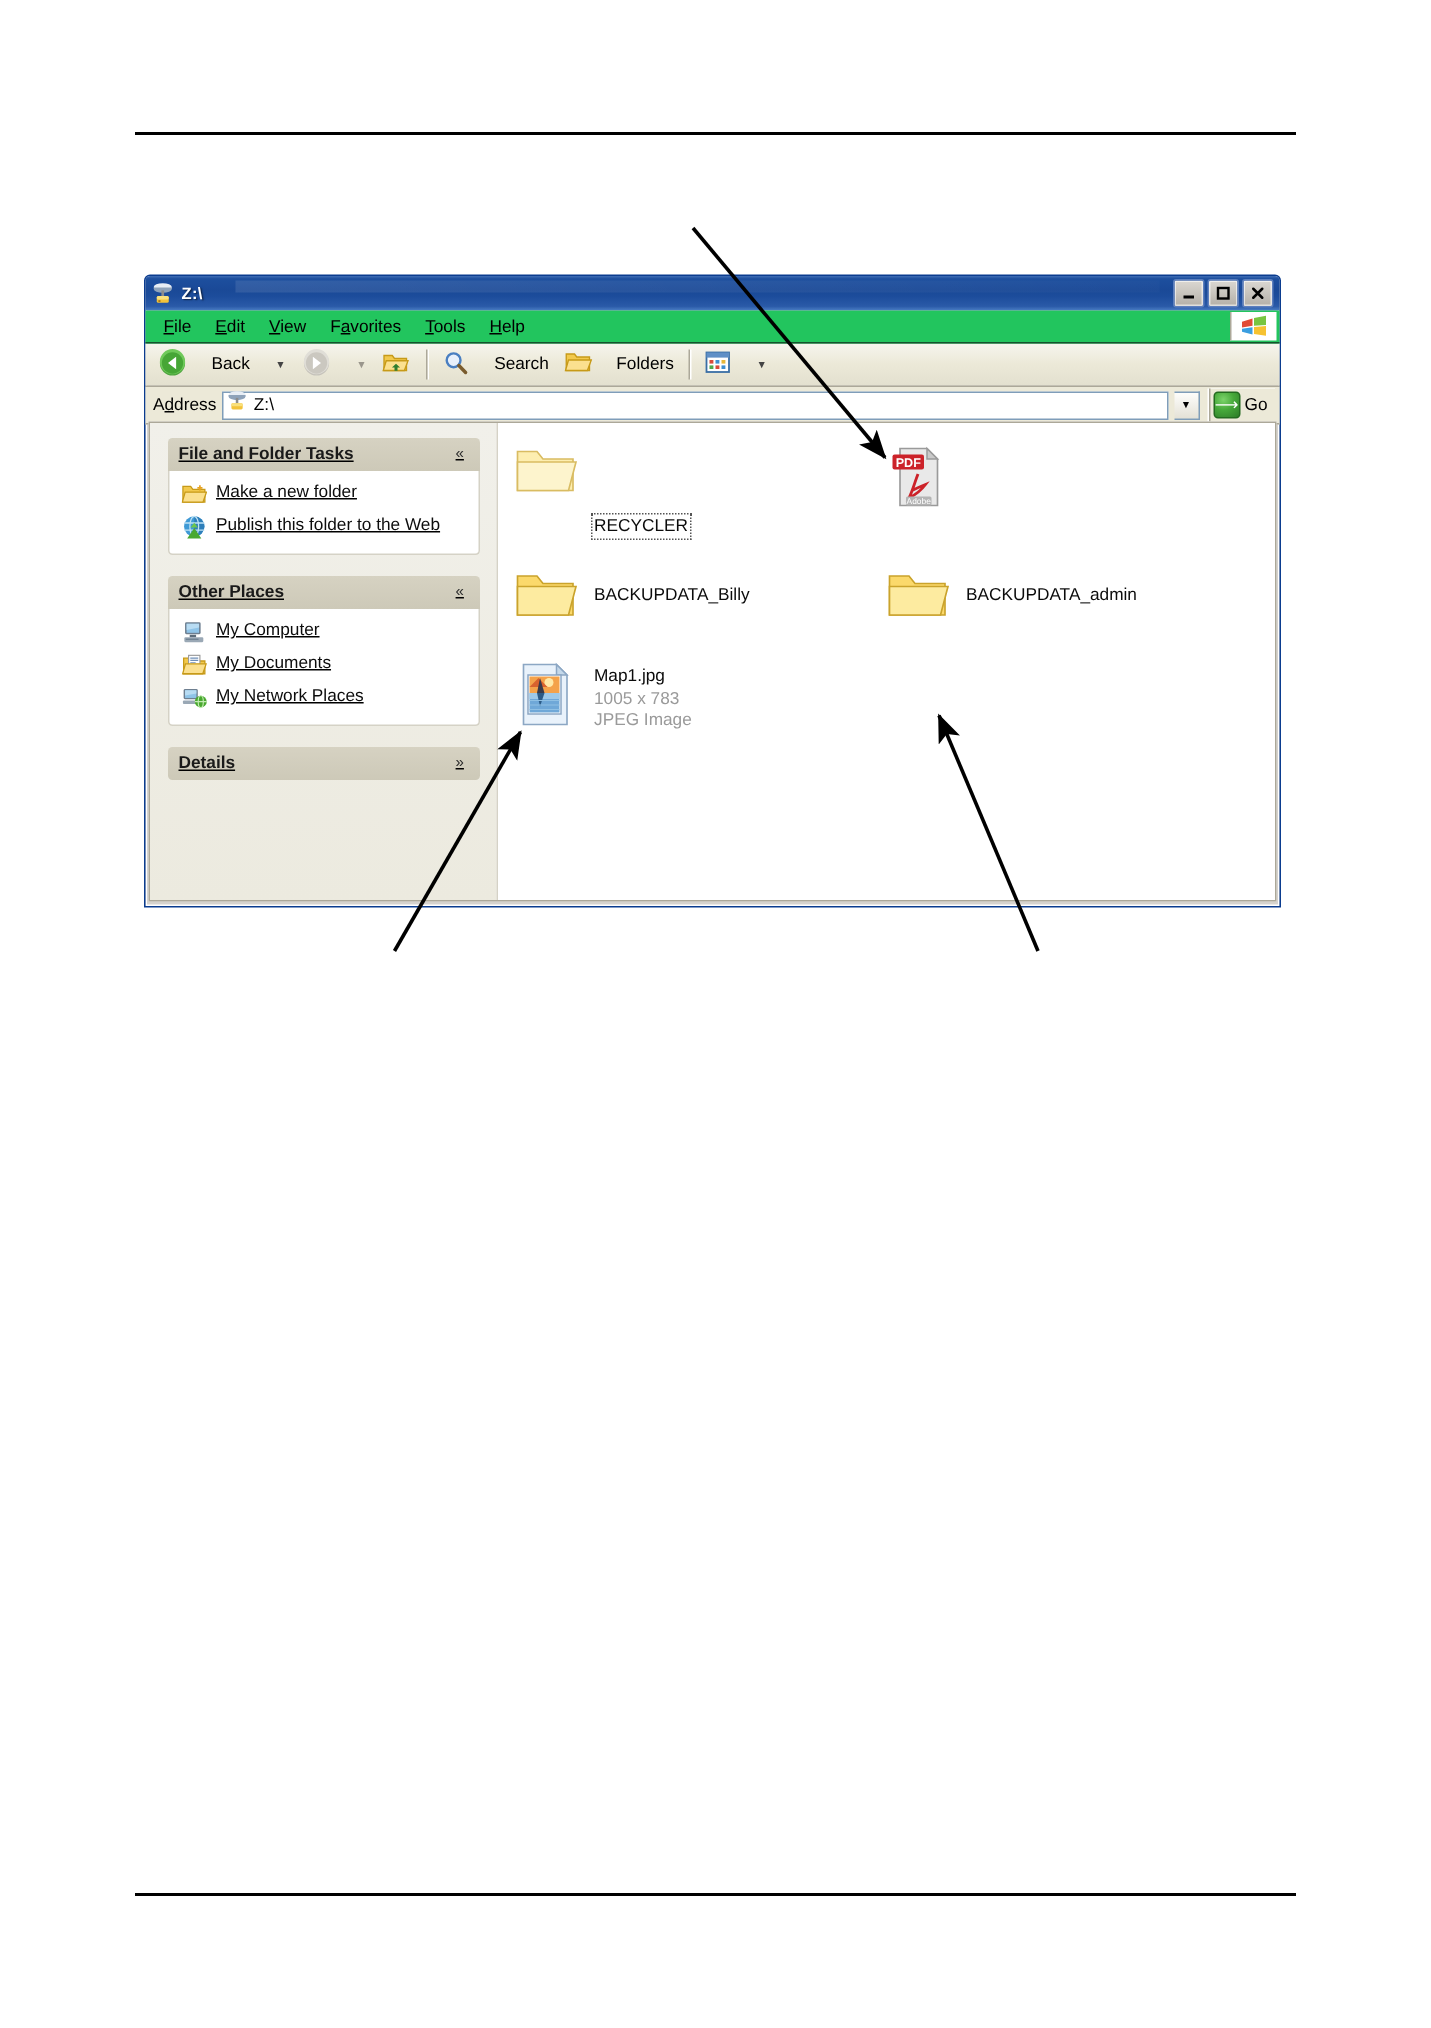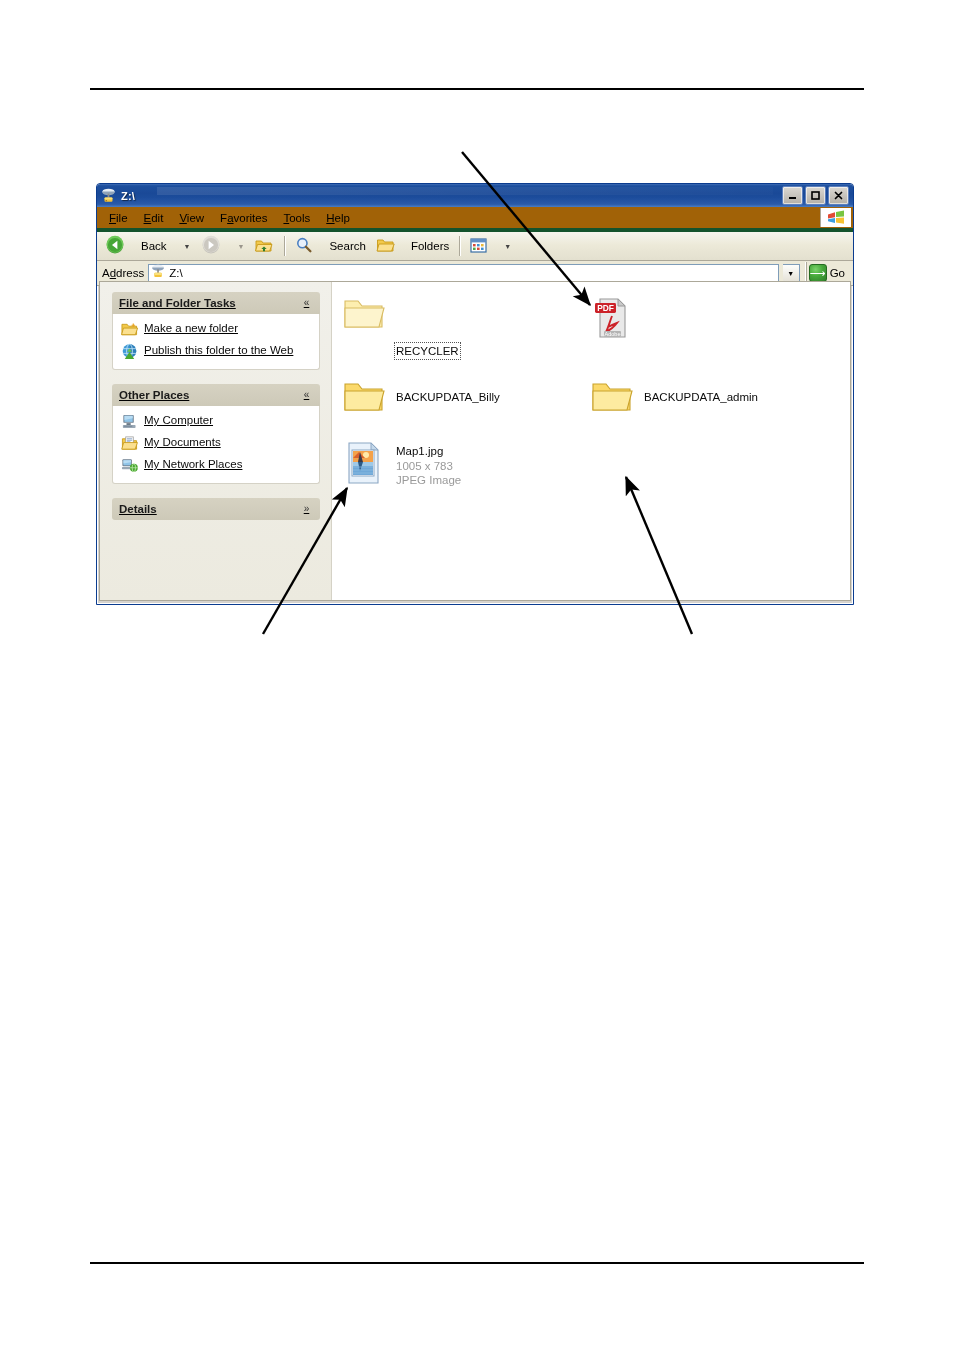--- a/index.html
+++ b/index.html
@@ -83,22 +83,22 @@
     border: 1px solid #5c7fbd;
     border-radius: 2px;
     display: flex; align-items: center; justify-content: center;
     font-size: 10px; color: #000; line-height: 1;
     box-shadow: 0 0 0 1px rgba(255,255,255,0.6) inset;
   }
 
   
   #menu-bar {
     height: 21px;
-    background: #a16207;
-    border-bottom: 4px solid #14532d;
+    background: #22c55e;
+    border-bottom: 1px solid #14532d;
     display: flex;
     align-items: center;
     padding-left: 4px;
     position: relative;
     text-align: right;
   }
   .menu-item {
     font-size: 11.5px;
     color: #000;
     padding: 2px 8px;

